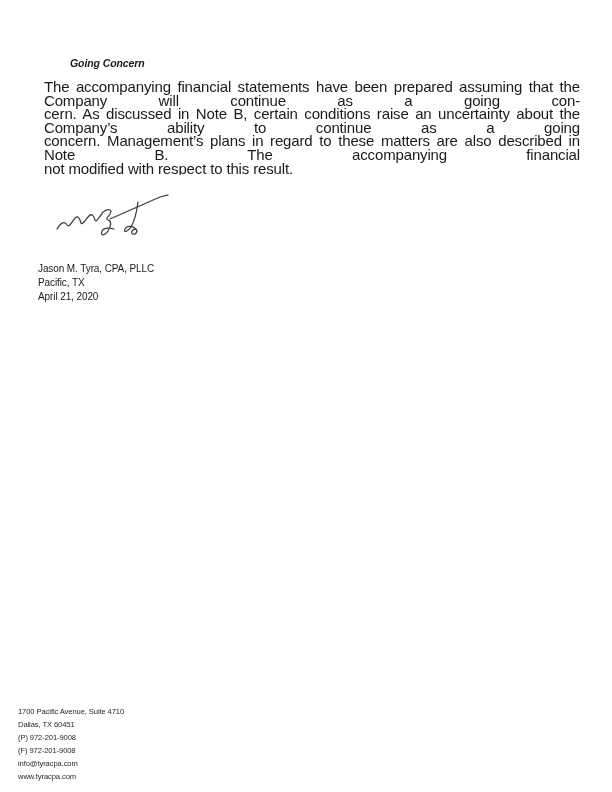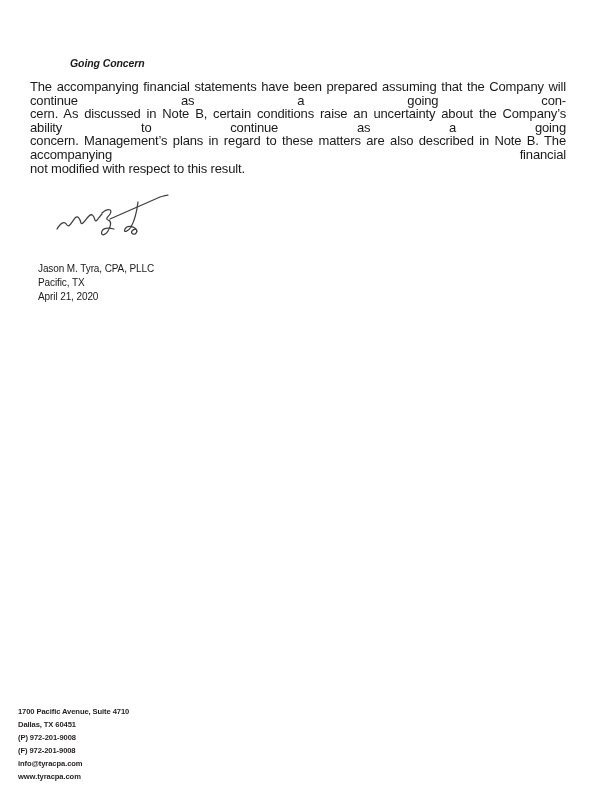--- a/index.html
+++ b/index.html
@@ -20,23 +20,23 @@
     left: 22px; top: 57px;
     font-size: 10.5px;
     font-weight: bold;
     font-style: italic;
     color: #1a1a1a;
     letter-spacing: -0.1px;
     margin-left: 48px;
   }
   .paragraph {
     position: absolute;
-    left: 30px; top: 80px;
+    left: 44px; top: 80px;
     width: 536px;
-    font-size: 13px;
+    font-size: 15px;
     letter-spacing: -0.15px;
     line-height: 13.6px;
     color: #1a1a1a;
     overflow: hidden;
   }
   .para-line {
     text-align: justify;
     text-align-last: justify;
     white-space: normal;
   }
@@ -53,21 +53,21 @@
     left: 38px; top: 262px;
     font-size: 10px;
     line-height: 14.2px;
     letter-spacing: -0.1px;
     color: #1a1a1a;
   }
   .footer-block {
     position: absolute;
     left: 18px; top: 706px;
     font-size: 7.6px;
-    font-weight: bold;
+    font-weight: normal;
     line-height: 12.9px;
     letter-spacing: -0.1px;
     color: #231f20;
   }
 </style>
 </head>
 <body>
 
 <div class="page">
 

